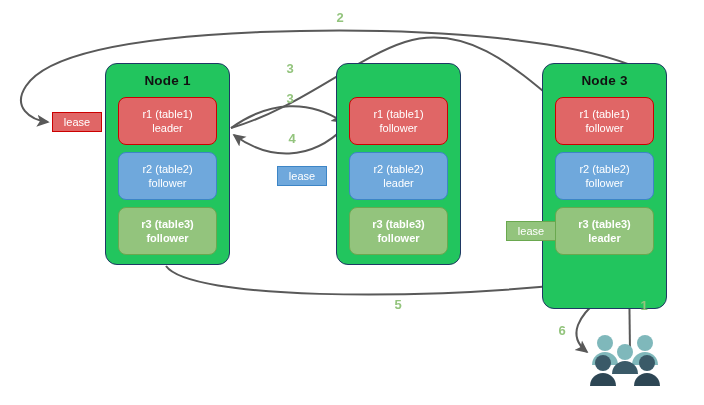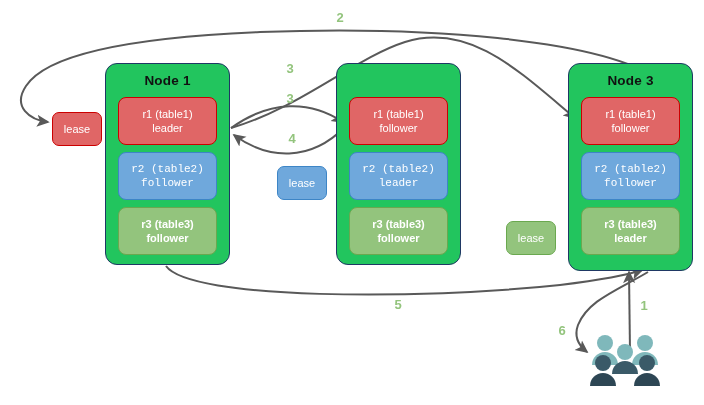--- a/index.html
+++ b/index.html
@@ -10,24 +10,24 @@
 
   .node{position:absolute;border:1.6px solid #1f3864;border-radius:12px;
         background:#22c55e;box-sizing:border-box;}
   .node-title{position:absolute;left:0;right:0;top:9px;text-align:center;
         font-size:13.5px;font-weight:bold;color:#111111;letter-spacing:.2px;}
   .replica{position:absolute;left:12px;right:12px;height:48px;border-radius:8px;
         box-sizing:border-box;display:flex;flex-direction:column;align-items:center;
         justify-content:center;color:#ffffff;font-size:11px;line-height:14px;text-align:right;}
   .replica span{display:block;}
   .r-red{background:#e06666;border:1.6px solid #cc0000;}
-  .r-blue{background:#6fa8dc;border:1.6px solid #3d85c6;font-family:Liberation Mono, monospace;}
+  .r-blue{background:#6fa8dc;border:1.6px solid #3d85c6;}
   .r-green{background:#93c47d;border:1.6px solid #6aa84f;font-weight:bold;}
 
-  .lease{position:absolute;height:34px;border-radius:7px;box-sizing:border-box;
+  .lease{position:absolute;height:20px;border-radius:0;box-sizing:border-box;
         display:flex;align-items:center;justify-content:center;color:#ffffff;
         font-size:11px;}
   .lease.l-red{background:#e06666;border:1.6px solid #cc0000;}
   .lease.l-blue{background:#6fa8dc;border:1.6px solid #3d85c6;}
   .lease.l-green{background:#93c47d;border:1.6px solid #6aa84f;}
 
   .step{position:absolute;color:#93c47d;font-size:13px;font-weight:bold;
         text-align:center;}
   .users{position:absolute;}
 </style>
@@ -82,21 +82,21 @@
     <div class="replica r-blue" style="top:88px;">
       <span>r2 (table2)</span>
       <span>leader</span>
     </div>
     <div class="replica r-green" style="top:143px;">
       <span>r3 (table3)</span>
       <span>follower</span>
     </div>
   </div>
 
-  <div class="node" style="left:568px;top:63px;width:125px;height:208px;">
+  <div class="node" style="left:542px;top:63px;width:125px;height:246px;">
     <div class="node-title">Node 3</div>
     <div class="replica r-red" style="top:33px;">
       <span>r1 (table1)</span>
       <span>follower</span>
     </div>
     <div class="replica r-blue" style="top:88px;">
       <span>r2 (table2)</span>
       <span>follower</span>
     </div>
     <div class="replica r-green" style="top:143px;">

